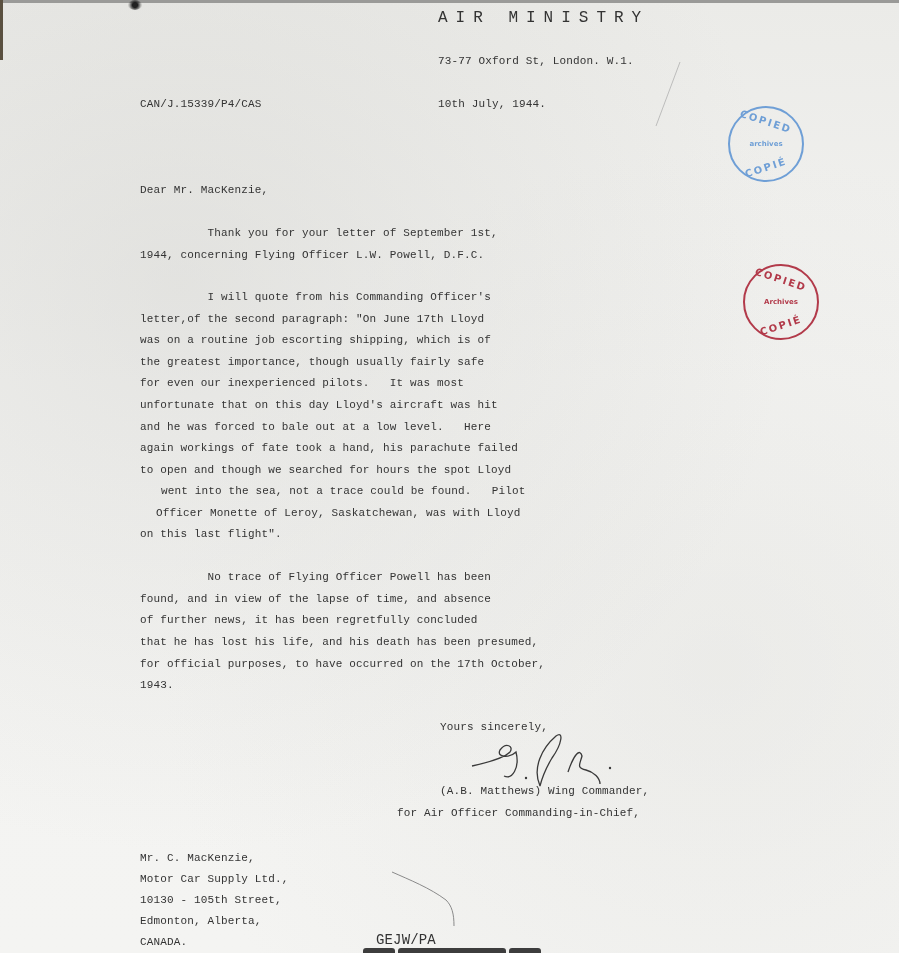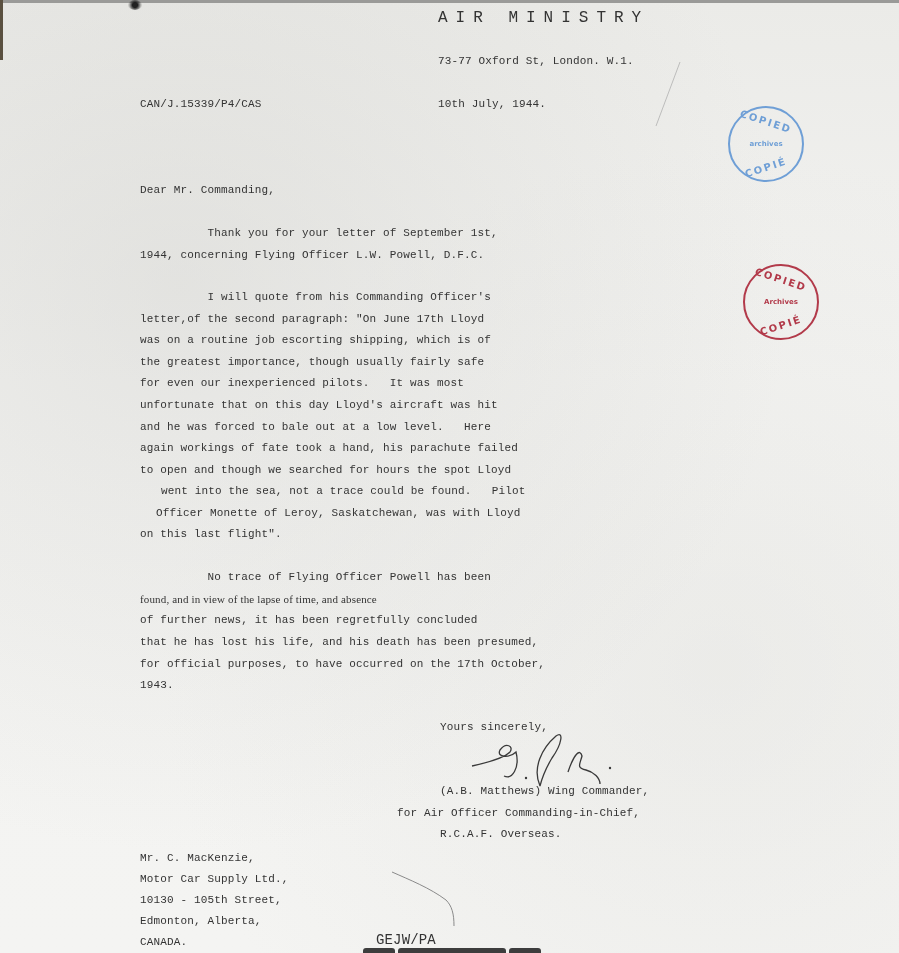--- a/index.html
+++ b/index.html
@@ -53,21 +53,21 @@
     <span class="top">COPIED</span>
     <span class="mid">archives</span>
     <span class="bot">COPIÉ</span>
   </div>
   <div class="stamp stamp-red">
     <span class="top">COPIED</span>
     <span class="mid">Archives</span>
     <span class="bot">COPIÉ</span>
   </div>
 
-  <div class="t" style="left:140px; top:180px;">Dear Mr. Commanding,</div>
+  <div class="t" style="left:140px; top:180px;">Dear Mr. MacKenzie,</div>
 
   <div>
     <div class="t" style="left:140px; top:223px;">          Thank you for your letter of September 1st,</div>
     <div class="t" style="left:140px; top:245px;">1944, concerning Flying Officer L.W. Powell, D.F.C.</div>
   </div>
 
   <div>
     <div class="t" style="left:140px; top:287px;">          I will quote from his Commanding Officer's</div>
     <div class="t" style="left:140px; top:309px;">letter,of the second paragraph: "On June 17th Lloyd</div>
     <div class="t" style="left:140px; top:330px;">was on a routine job escorting shipping, which is of</div>
@@ -77,40 +77,39 @@
     <div class="t" style="left:140px; top:417px;">and he was forced to bale out at a low level.   Here</div>
     <div class="t" style="left:140px; top:438px;">again workings of fate took a hand, his parachute failed</div>
     <div class="t" style="left:140px; top:460px;">to open and though we searched for hours the spot Lloyd</div>
     <div class="t" style="left:140px; top:481px;margin-left:21px;">went into the sea, not a trace could be found.   Pilot</div>
     <div class="t" style="left:140px; top:503px;margin-left:16px;">Officer Monette of Leroy, Saskatchewan, was with Lloyd</div>
     <div class="t" style="left:140px; top:524px;">on this last flight".</div>
   </div>
 
   <div>
     <div class="t" style="left:140px; top:567px;">          No trace of Flying Officer Powell has been</div>
-    <div class="t" style="left:140px; top:589px;font-family:Liberation Serif, serif;">found, and in view of the lapse of time, and absence</div>
+    <div class="t" style="left:140px; top:589px;">found, and in view of the lapse of time, and absence</div>
     <div class="t" style="left:140px; top:610px;">of further news, it has been regretfully concluded</div>
     <div class="t" style="left:140px; top:632px;">that he has lost his life, and his death has been presumed,</div>
     <div class="t" style="left:140px; top:654px;">for official purposes, to have occurred on the 17th October,</div>
     <div class="t" style="left:140px; top:675px;">1943.</div>
   </div>
 
   <div class="t" style="left:440px; top:717px;">Yours sincerely,</div>
 
   <svg class="signature" viewBox="0 0 150 60">
     <path d="M2 38 C 20 34, 34 30, 40 24 C 44 18, 36 14, 30 22 C 26 30, 40 30, 46 24 C 50 40, 42 52, 34 48" fill="none" stroke="#3a3a3a" stroke-width="1.3"></path>
     <path d="M70 58 C 62 40, 72 20, 86 8 C 94 2, 92 16, 82 30 C 76 40, 72 50, 70 58" fill="none" stroke="#3a3a3a" stroke-width="1.3"></path>
     <path d="M98 44 C 104 26, 110 20, 112 28 C 110 36, 106 40, 116 42 C 124 44, 130 50, 130 56" fill="none" stroke="#3a3a3a" stroke-width="1.3"></path>
     <circle cx="56" cy="50" r="1.2" fill="#3a3a3a"></circle>
     <circle cx="140" cy="40" r="1.2" fill="#3a3a3a"></circle>
   </svg>
 
   <div class="t" style="left:440px; top:781px;">(A.B. Matthews) Wing Commander,</div>
   <div class="t" style="left:397px; top:803px;">for Air Officer Commanding-in-Chief,</div>
-  <div class="t" style="left:440px; top:824px;">R.C.A.F. Overseas.</div>
 
   <div>
     <div class="t" style="left:140px; top:848px;">Mr. C. MacKenzie,</div>
     <div class="t" style="left:140px; top:869px;">Motor Car Supply Ltd.,</div>
     <div class="t" style="left:140px; top:890px;">10130 - 105th Street,</div>
     <div class="t" style="left:140px; top:911px;">Edmonton, Alberta,</div>
     <div class="t" style="left:140px; top:932px;">CANADA.</div>
   </div>
 
   <div class="t" style="left:376px; top:930px; font-size:14px;">GEJW/PA</div>

